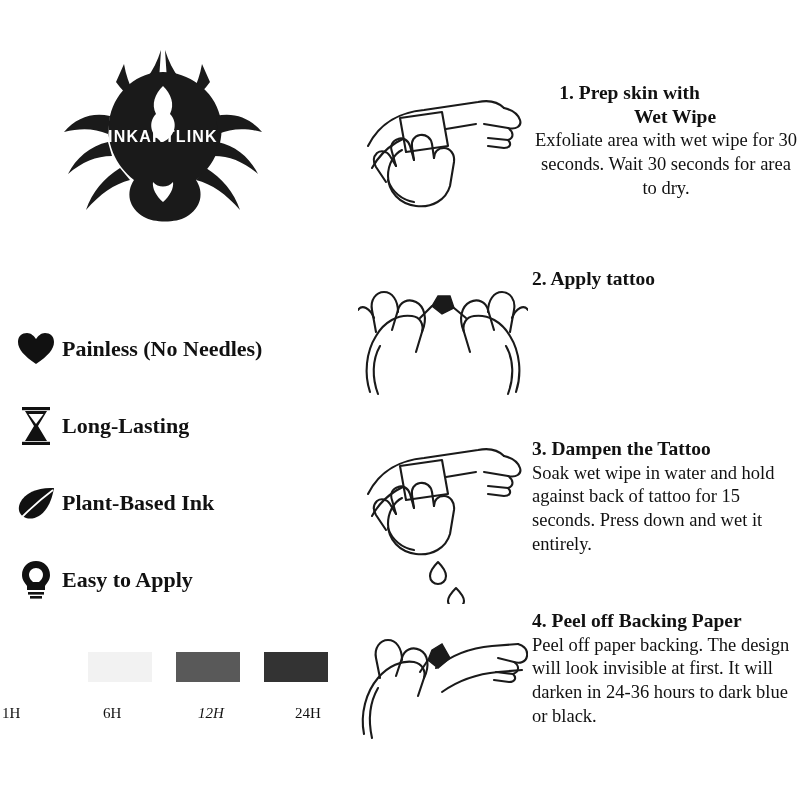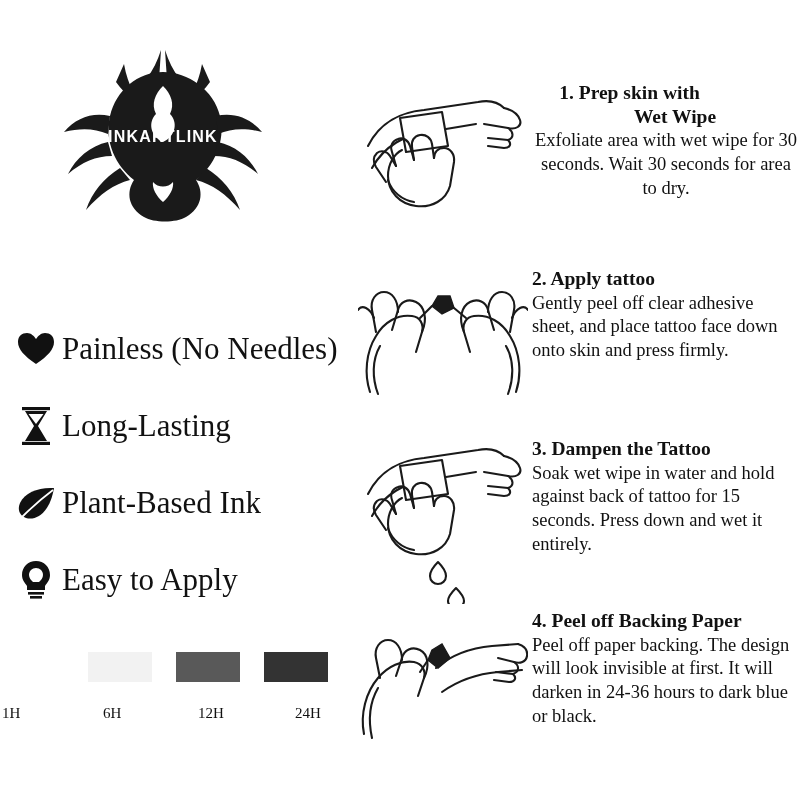--- a/index.html
+++ b/index.html
@@ -64,22 +64,22 @@
   }
   .feature-icon {
     width: 52px;
     min-width: 52px;
     display: flex;
     align-items: center;
     justify-content: center;
   }
   .feature-label {
     font-family: "Liberation Serif", serif;
-    font-weight: normal;
-    font-size: 31px;
+    font-weight: bold;
+    font-size: 22px;
     color: #111111;
     white-space: nowrap;
   }
 
   
   .swatches {
     position: absolute;
     left: 0;
     top: 645px;
     width: 352px;
@@ -112,21 +112,21 @@
   }
   .swatch-label {
     position: absolute;
     font-family: "Liberation Serif", serif;
     font-size: 15px;
     color: #111111;
     text-align: center;
   }
   .swatch-label.l1 { left: 2px; }
   .swatch-label.l2 { left: 103px; }
-  .swatch-label.l3 { left: 198px; }
+  .swatch-label.l3 { left: 198px; font-style: italic; }
   .swatch-label.l4 { left: 295px; }
 
   
   .steps {
     position: absolute;
     left: 358px;
     top: 82px;
     width: 442px;
   }
   .step {
@@ -326,21 +326,20 @@
           <path class="hand-stroke" d="M154 44 C158 34 166 30 170 36"></path>
           <path class="hand-stroke" d="M150 120 C156 104 156 86 148 72"></path>
 
           <path class="hand-fill-dark" d="M80 22 L92 22 L96 34 L84 40 L74 32 Z"></path>
           <path class="hand-stroke" d="M74 32 L62 44"></path>
           <path class="hand-stroke" d="M96 34 L108 44"></path>
         </svg>
       </div>
       <div class="step-text">
         <div class="step-title">2. Apply tattoo</div>
-        <div class="step-body">Gently peel off clear adhesive sheet, and place tattoo face down onto skin and press firmly.</div>
       </div>
     </div>
 
     <div class="step step3">
       <div class="step-art">
         <svg width="170" height="160" viewBox="0 0 170 160">
           <path class="hand-stroke" d="M10 50 C22 26 44 16 66 14 L120 6 C130 4 140 6 146 12"></path>
           <path class="hand-stroke" d="M14 72 C26 50 48 38 70 36 L118 28"></path>
           <path class="hand-stroke" d="M146 12 C154 14 160 18 162 24 C164 30 158 34 150 32 L126 28"></path>
           <path class="hand-stroke" d="M150 32 C156 36 156 42 150 44 L130 42"></path>

